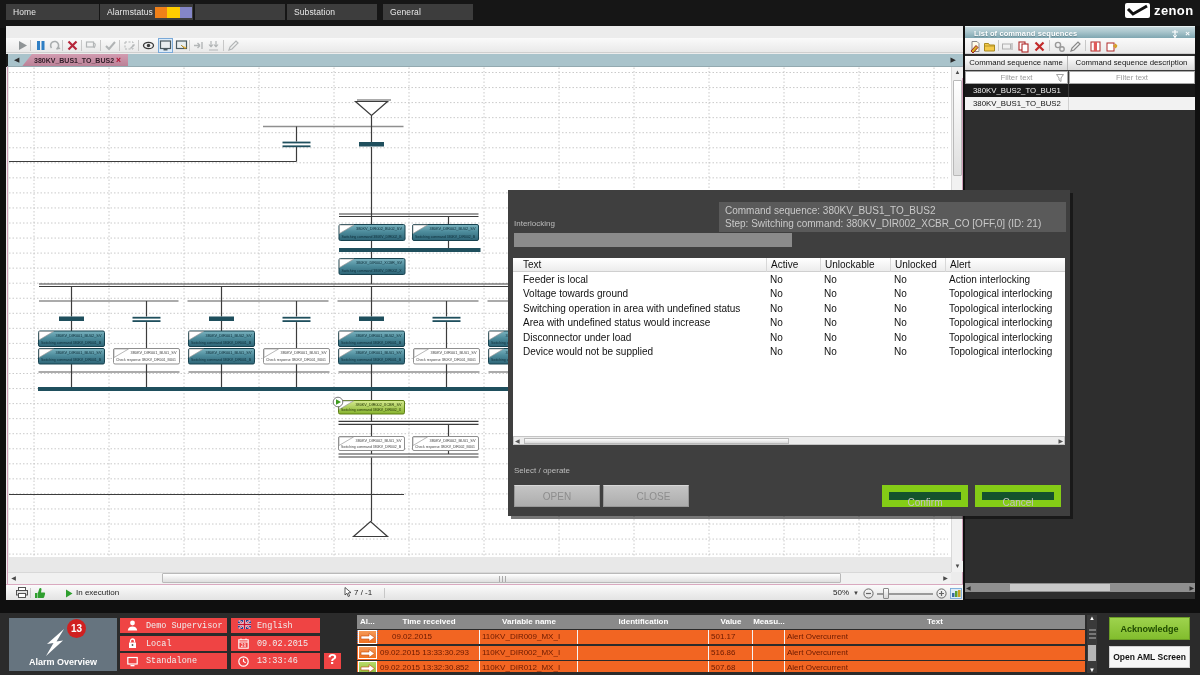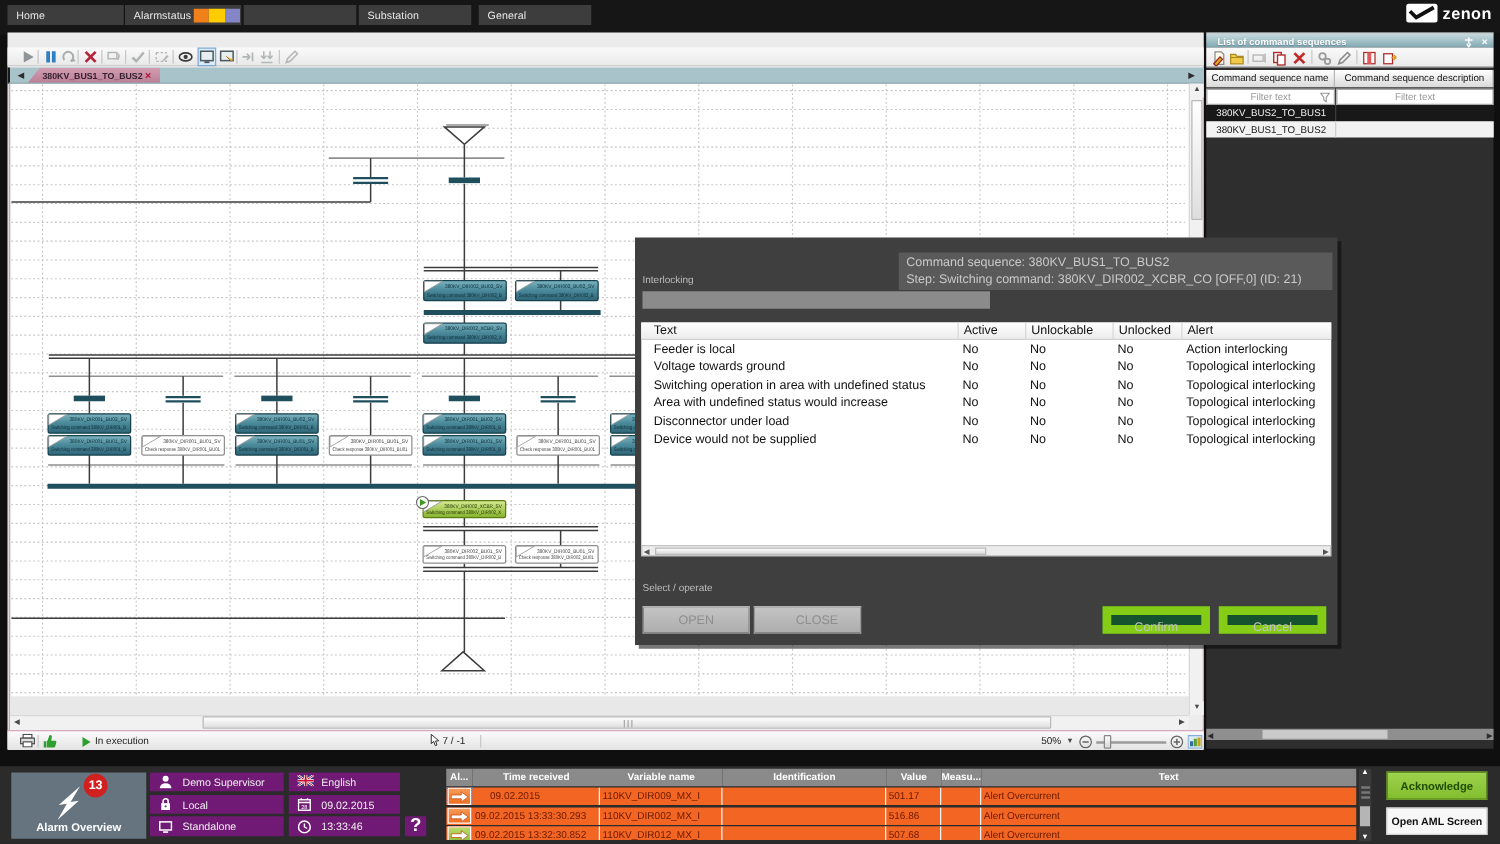--- a/index.html
+++ b/index.html
@@ -85,21 +85,21 @@
   #dlg-select-label { position:absolute; left:6px; top:276px; font-size:8px; color:#bdbdbd; }
   .dlg-btn { position:absolute; top:295px; width:86px; height:22px; font-size:10px; text-align:center; line-height:22px; }
   .dlg-btn.disabled { background:linear-gradient(#c4c4c4,#adadad); color:#8d8d8d; border:1px solid #989898; border-top-color:#d8d8d8; }
   .dlg-btn.dark { background:#14532d; color:#c3c3c3; border:7px solid #84cc16; }
 
   
   #bottombar { left:0; top:613px; width:1200px; height:75px; background:#2b2b2b; }
   #alarm-tile { position:absolute; left:9px; top:4.5px; width:108px; height:53px; background:#66747f; }
   #alarm-tile .label { position:absolute; left:0; bottom:4px; width:100%; text-align:center; color:#ffffff; font-weight:bold; font-size:9px; }
   #alarm-badge { position:absolute; left:58px; top:1px; width:19px; height:19px; border-radius:50%; background:#d02020; color:#fff; font-size:10px; font-weight:bold; text-align:center; line-height:19px; }
-  .info-cell { position:absolute; background:#701a75; color:#efefef; font-size:8.5px; }
+  .info-cell { position:absolute; background:#ef4444; color:#efefef; font-size:8.5px;font-family:Liberation Mono, monospace; }
   .info-cell .ic { position:absolute; left:7px; top:2.5px; width:11px; height:11px; }
   .info-cell .tx { position:absolute; left:26px; top:3px; }
   #help-cell { text-align:center; font-size:15px; font-weight:bold; color:#ffffff; }
 
   .al-hcell { position:absolute; top:2px; height:14px; background:#8a8a8a; color:#ffffff; font-size:8px; font-weight:bold; text-align:center; line-height:14px; }
   .al-row { position:absolute; height:14px; background:#f26522; }
   .al-row .cell { position:absolute; top:0; height:14px; font-size:8px; color:#6b1a00; line-height:14px; border-right:1px solid #f4f4f4; }
   .al-icon { position:absolute; width:19px; height:13.5px; background:linear-gradient(#f59a58,#ef7020); border:1px solid #ffffff; color:#ffffff; text-align:center; line-height:13px; font-size:11px; font-weight:bold; }
 
   #ack-btn { position:absolute; left:1109px; top:4px; width:81px; height:23px; background:linear-gradient(#9ed34d,#82bd2e); border:1px solid #6b9c26; color:#204b00; font-weight:bold; font-size:9px; text-align:center; line-height:22px; }

